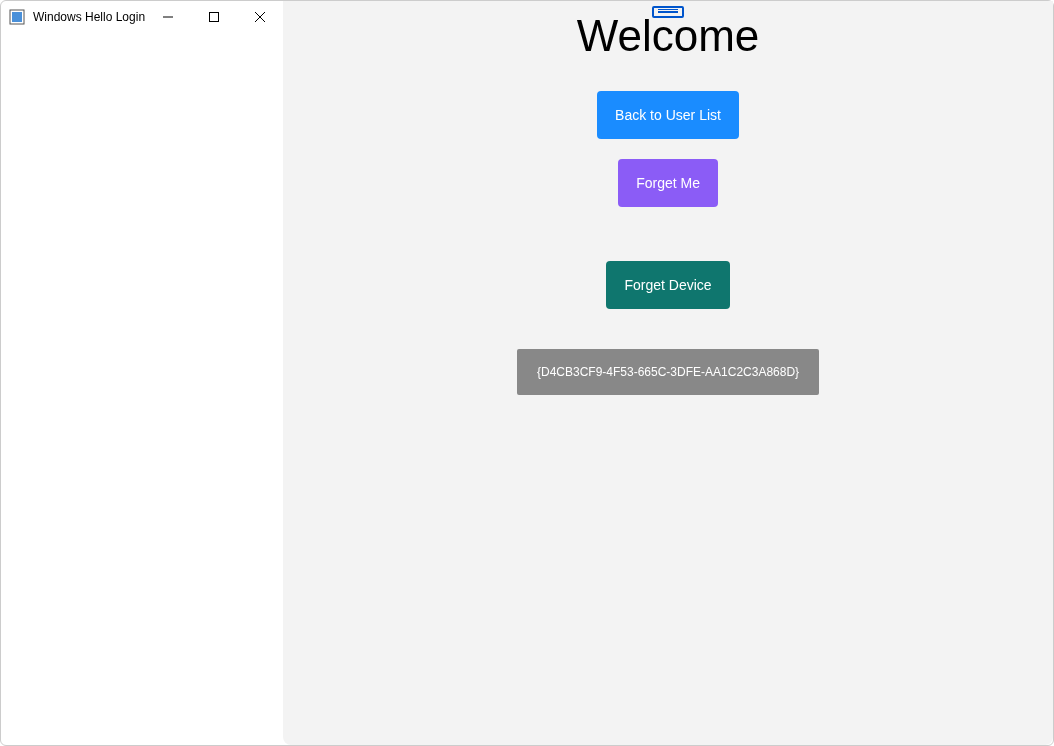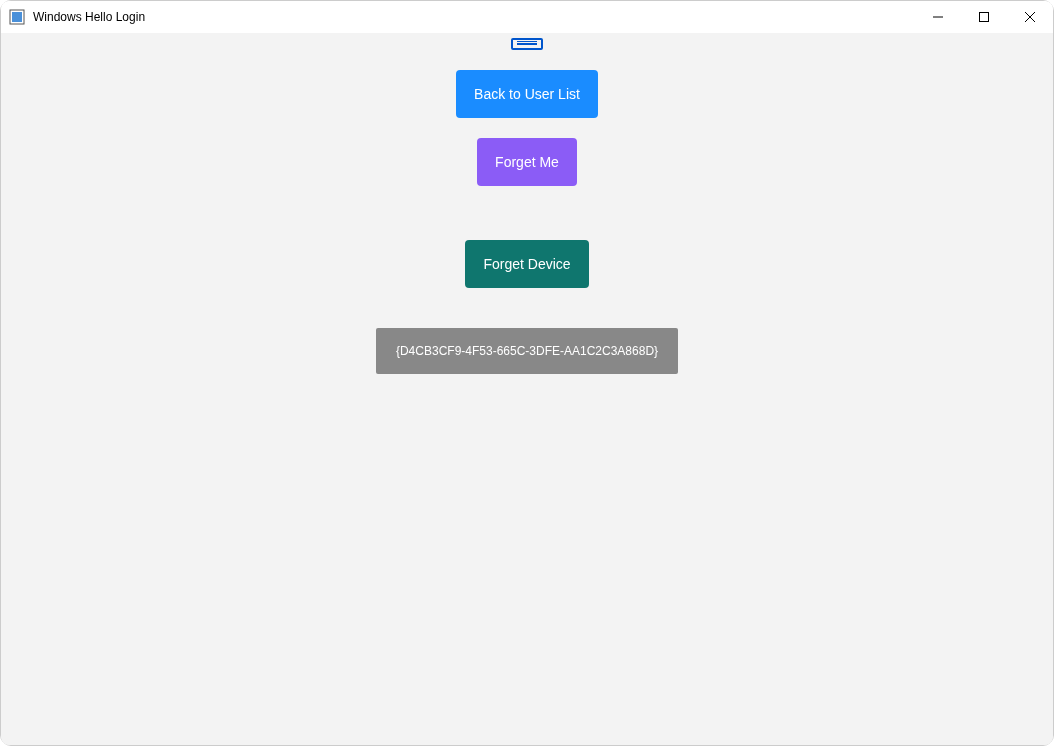--- a/index.html
+++ b/index.html
@@ -12,23 +12,23 @@
       background: #ffffff;
       width: 1054px;
       height: 746px;
       overflow: hidden;
     }
     .window {
       width: 100%;
       height: 100%;
       background: #ffffff;
       border: 1px solid #cccccc;
-      border-radius: 11px;
+      border-radius: 6px;
       display: flex;
-      flex-direction: column;
+      flex-direction: row;
     }
     .titlebar {
       height: 32px;
       display: flex;
       align-items: center;
       padding-left: 8px;
       background: #ffffff;
       border-radius: 8px 8px 0 0;
     }
     .titlebar-icon {
@@ -166,18 +166,19 @@
         <svg width="10" height="10" viewBox="0 0 10 10">
           <line x1="0" y1="0" x2="10" y2="10" stroke="#000" stroke-width="1"></line>
           <line x1="10" y1="0" x2="0" y2="10" stroke="#000" stroke-width="1"></line>
         </svg>
       </button>
     </div>
   </div>
 
   <div class="content-area">
     <div class="keyboard-icon"></div>
+    <h1 class="welcome-heading">Welcome</h1>
     <button class="button button-primary">Back to User List</button>
     <button class="button button-secondary">Forget Me</button>
     <button class="button button-forget-device">Forget Device</button>
     <div class="device-id-box">{D4CB3CF9-4F53-665C-3DFE-AA1C2C3A868D}</div>
   </div>
 </div>
 
 </body></html>

